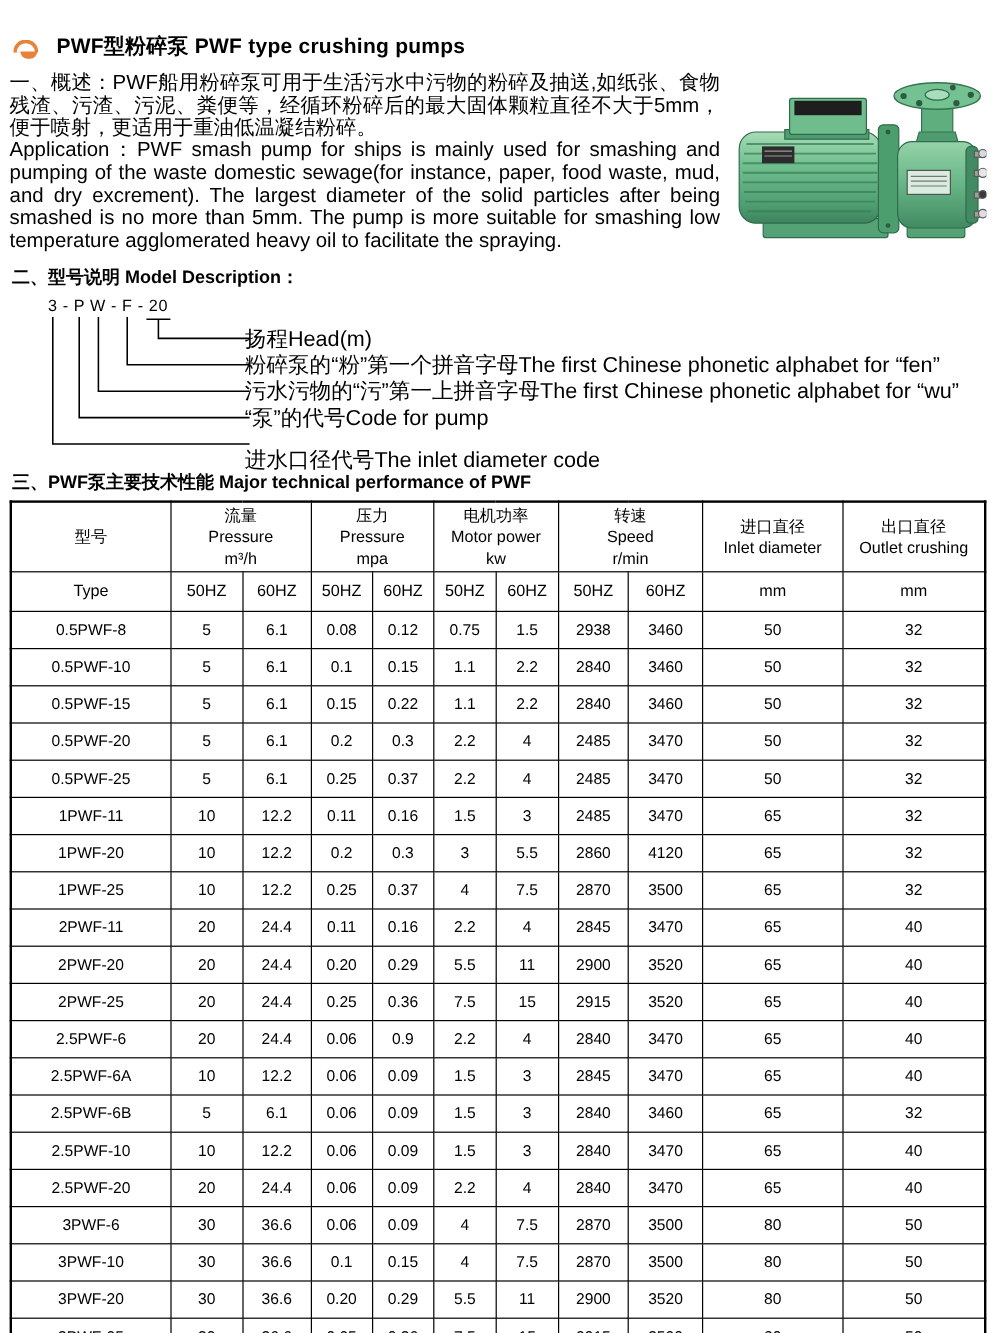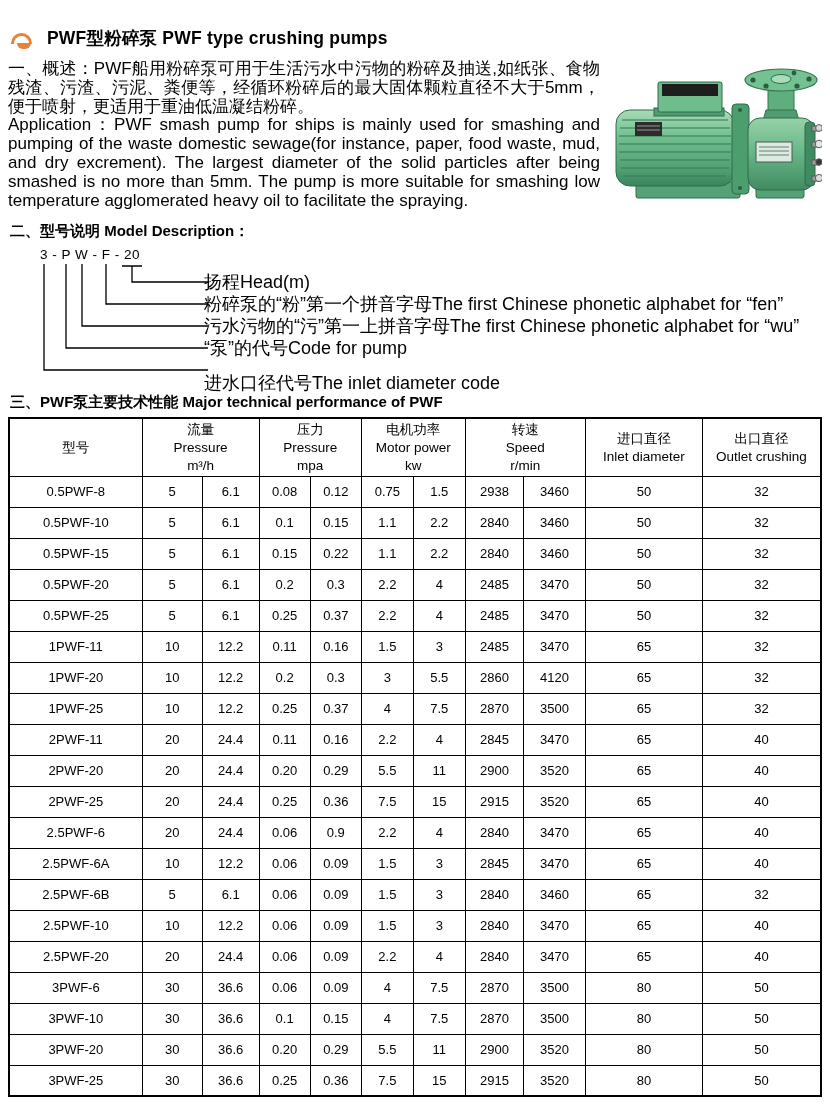--- a/index.html
+++ b/index.html
@@ -186,20 +186,33 @@
           </th>
           <th>
             <div>进口直径</div>
             <div>Inlet diameter</div>
           </th>
           <th>
             <div>出口直径</div>
             <div>Outlet crushing</div>
           </th>
         </tr>
+        <tr class="sub">
+          <th>Type</th>
+          <th>50HZ</th>
+          <th>60HZ</th>
+          <th>50HZ</th>
+          <th>60HZ</th>
+          <th>50HZ</th>
+          <th>60HZ</th>
+          <th>50HZ</th>
+          <th>60HZ</th>
+          <th>mm</th>
+          <th>mm</th>
+        </tr>
       </thead>
       <tbody>
           <tr>
             <td>0.5PWF-8</td>
             <td>5</td>
             <td>6.1</td>
             <td>0.08</td>
             <td>0.12</td>
             <td>0.75</td>
             <td>1.5</td>

